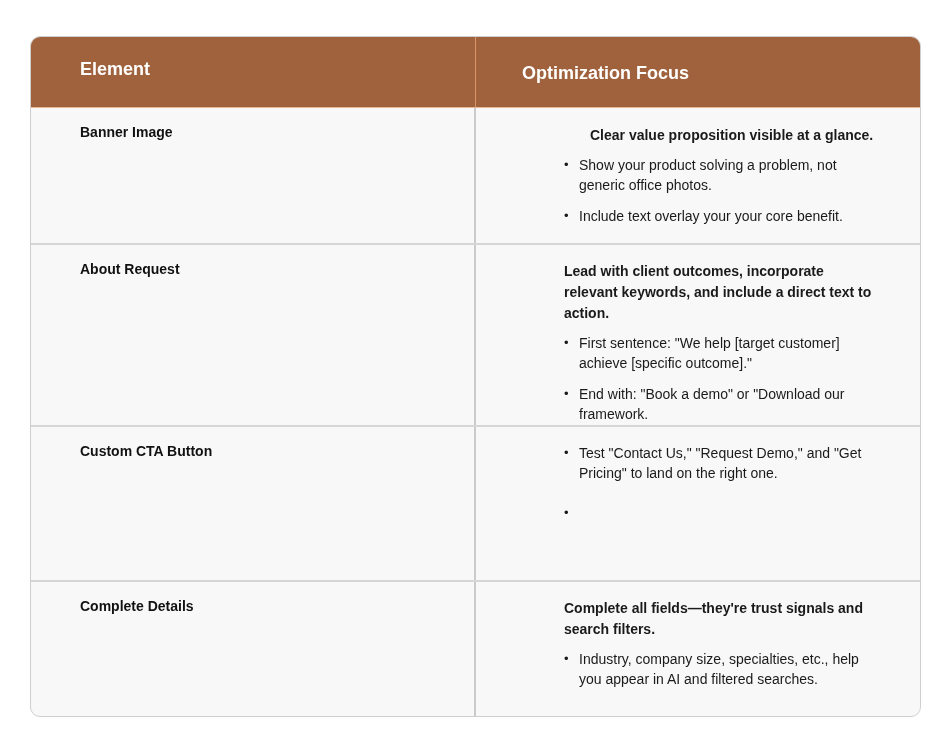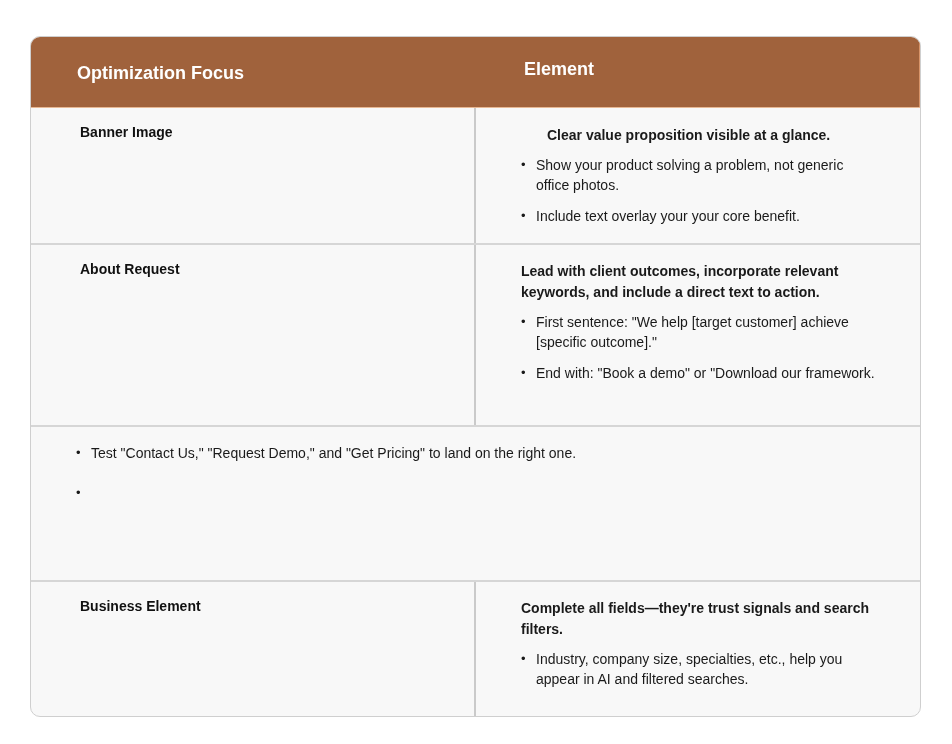--- a/index.html
+++ b/index.html
@@ -25,20 +25,21 @@
       font-weight: bold;
       font-size: 18px;
       display: flex;
       align-items: center;
     }
     .hcell.c1 { width: 445px; padding-left: 49px; padding-bottom: 5px; border-right: 1px solid #d9956a; }
     .hcell.c2 { flex: 1; padding-left: 46px; padding-top: 2px; }
     .row {
       display: flex;
       border-bottom: 2px solid #d6d6d6;
+      gap: 43px;
     }
     .row:last-child { border-bottom: none; }
     .cell.c1 {
       width: 445px;
       border-right: 2px solid #cacaca;
       padding-left: 49px;
       font-weight: bold;
       font-size: 14px;
       color: #111;
     }
@@ -74,22 +75,22 @@
     .r4 .c1, .r4 .c2 { padding-top: 16px; }
     .r1 .c2 .lead { margin-top: 1px; margin-left: 26px; }
     .r3 .c2 .lead { margin-top: 1px; margin-bottom: 13px; }
     .r3 .bullet.b0 { margin-bottom: 20px; }
   </style>
 </head>
 <body>
 
 <div class="table">
   <div class="header">
+    <div class="hcell c1">Element</div>
     <div class="hcell c2">Optimization Focus</div>
-    <div class="hcell c1">Element</div>
   </div>
 
   <div class="row r1">
     <div class="cell c1">Banner Image</div>
     <div class="cell c2">
       <div class="lead">Clear value proposition visible at a glance.</div>
       <div class="bullet">
         <span class="dot">•</span>
         <span>Show your product solving a problem, not generic office photos.</span>
       </div>
@@ -109,33 +110,34 @@
         <span>First sentence: "We help [target customer] achieve [specific outcome]."</span>
       </div>
       <div class="bullet">
         <span class="dot">•</span>
         <span>End with: "Book a demo" or "Download our framework.</span>
       </div>
     </div>
   </div>
 
   <div class="row r3">
+    <div class="cell c1">Custom CTA Button</div>
     <div class="cell c2">
       <div class="bullet b0">
         <span class="dot">•</span>
         <span>Test "Contact Us," "Request Demo," and "Get Pricing" to land on the right one.</span>
       </div>
       <div class="bullet">
         <span class="dot">•</span>
       </div>
     </div>
   </div>
 
   <div class="row r4">
-    <div class="cell c1">Business Element</div>
+    <div class="cell c1">Complete Details</div>
     <div class="cell c2">
       <div class="lead">Complete all fields—they're trust signals and search filters.</div>
       <div class="bullet">
         <span class="dot">•</span>
         <span>Industry, company size, specialties, etc., help you appear in AI and filtered searches.</span>
       </div>
     </div>
   </div>
 </div>
 

